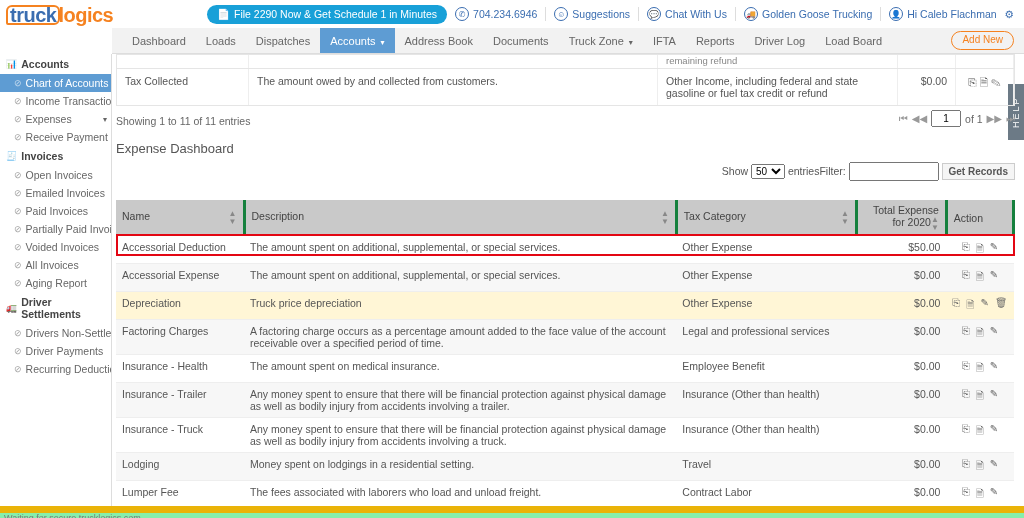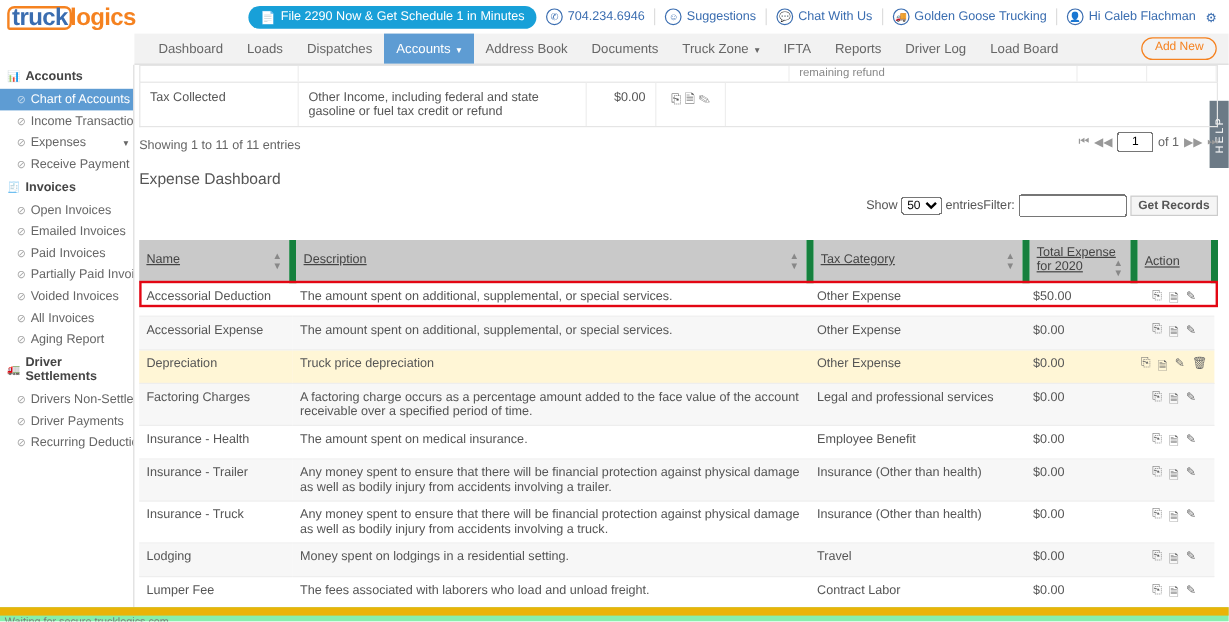--- a/index.html
+++ b/index.html
@@ -48,28 +48,28 @@
   
   .section-title { font-size: 13px; color: #555; margin: 10px 0 6px; }
   
   .ctrls { display: flex; align-items: center; justify-content: flex-end; margin-bottom: 19px; font-size: 10.5px; }
   .ctrls select { font-size: 10px; }
   .ctrls input[type=text] { width: 90px; font-size: 10px; padding: 2px; }
   .ctrls .getrec { border: 1px solid #ccc; padding: 2px 6px; font-size: 10px; background: #f5f5f5; cursor: pointer; font-weight: bold; }
   
   
   .exp-table { width: 100%; border-collapse: collapse; font-size: 10.5px; }
-  .exp-table th { background: #c9c9c9; color: #444; text-align: left; padding: 4px 6px; font-weight: 400; position: relative; border-right: 6px solid #15803d; text-decoration: underline; }
+  .exp-table th { background: #c9c9c9; color: #444; text-align: left; padding: 4px 6px; font-weight: 400; position: relative; border-right: 3px solid #15803d; }
   .exp-table th .sort { float: right; color: #888; font-size: 8px; line-height: 8px; }
   .exp-table td { padding: 5px 6px; border-bottom: 1px solid #eee; vertical-align: top; }
   .exp-table tbody tr:nth-child(even) td { background: #f7f7f7; }
   .exp-table .col-name { width: 128px; }
   .exp-table .col-desc { }
   .exp-table .col-cat { width: 180px; }
-  .exp-table .col-total { width: 90px; text-align: left; }
+  .exp-table .col-total { width: 90px; text-align: right; }
   .exp-table .col-act { width: 58px; text-align: left; margin-left: 48px; }
   .exp-table .act-icons { display: flex; gap: 6px; justify-content: center; color: #666; }
   .exp-table .act-icons span { cursor: pointer; font-size: 10px; }
   
   .highlight-row td { background: #fff6d6 !important; }
   .highlight-box { position: absolute; border: 2px solid #e30613; pointer-events: none; left: 116px; right: 9px; top: 234px; height: 22px; }
   
   
   .help-tab { position: absolute; right: 0; top: 84px; width: 16px; height: 56px; background: #6c7a86; color: #fff; display: flex; align-items: center; justify-content: center; font-size: 9px; letter-spacing: 2px; writing-mode: vertical-rl; transform: rotate(180deg); cursor: pointer; }
   
@@ -211,20 +211,21 @@
 
   <div class="income-row" style="border-top:1px solid #e5e5e5; color:#888; font-size:9.5px;">
     <div class="c1"></div>
       <div class="c2"></div>
     <div class="c3" style="text-align:left; padding-top:0; padding-bottom:2px;">remaining refund</div>
     <div class="c4"></div>
       <div class="c5"></div>
   </div>
   <div class="income-row">
     <div class="c1">Tax Collected</div>
+    <div class="c2">The amount owed by and collected from customers.</div>
     <div class="c3">Other Income, including federal and state gasoline or fuel tax credit or refund</div>
     <div class="c4">$0.00</div>
     <div class="c5 act-icons">
       <span>⎘</span>
       <span>🗎</span>
       <span>✎</span>
     </div>
   </div>
   <div class="pag-line">
     <span>Showing 1 to 11 of 11 entries</span>

